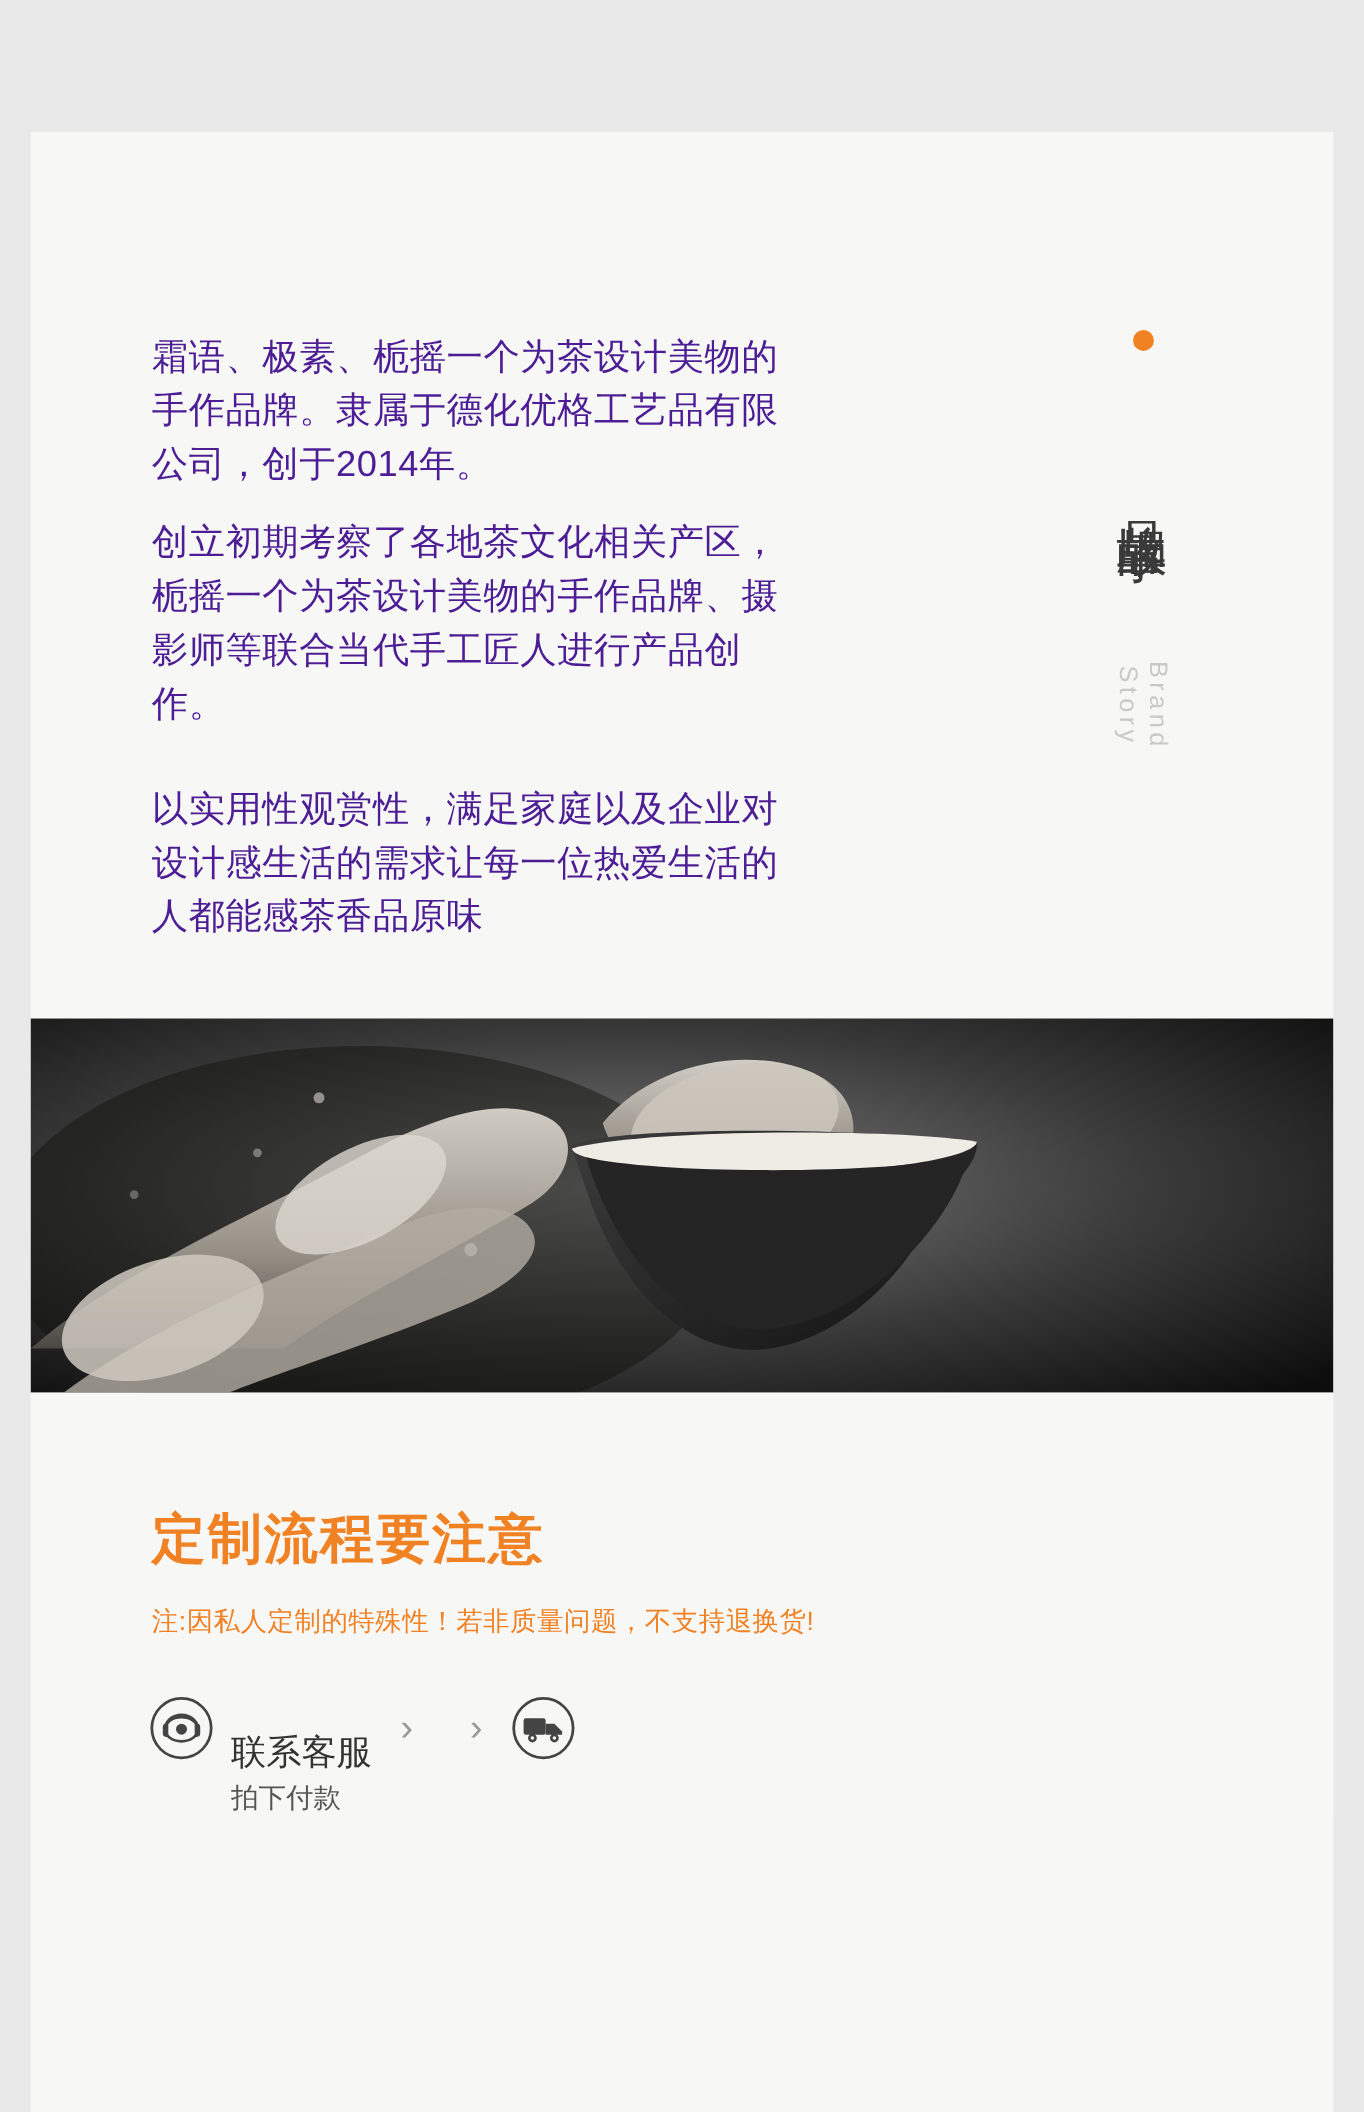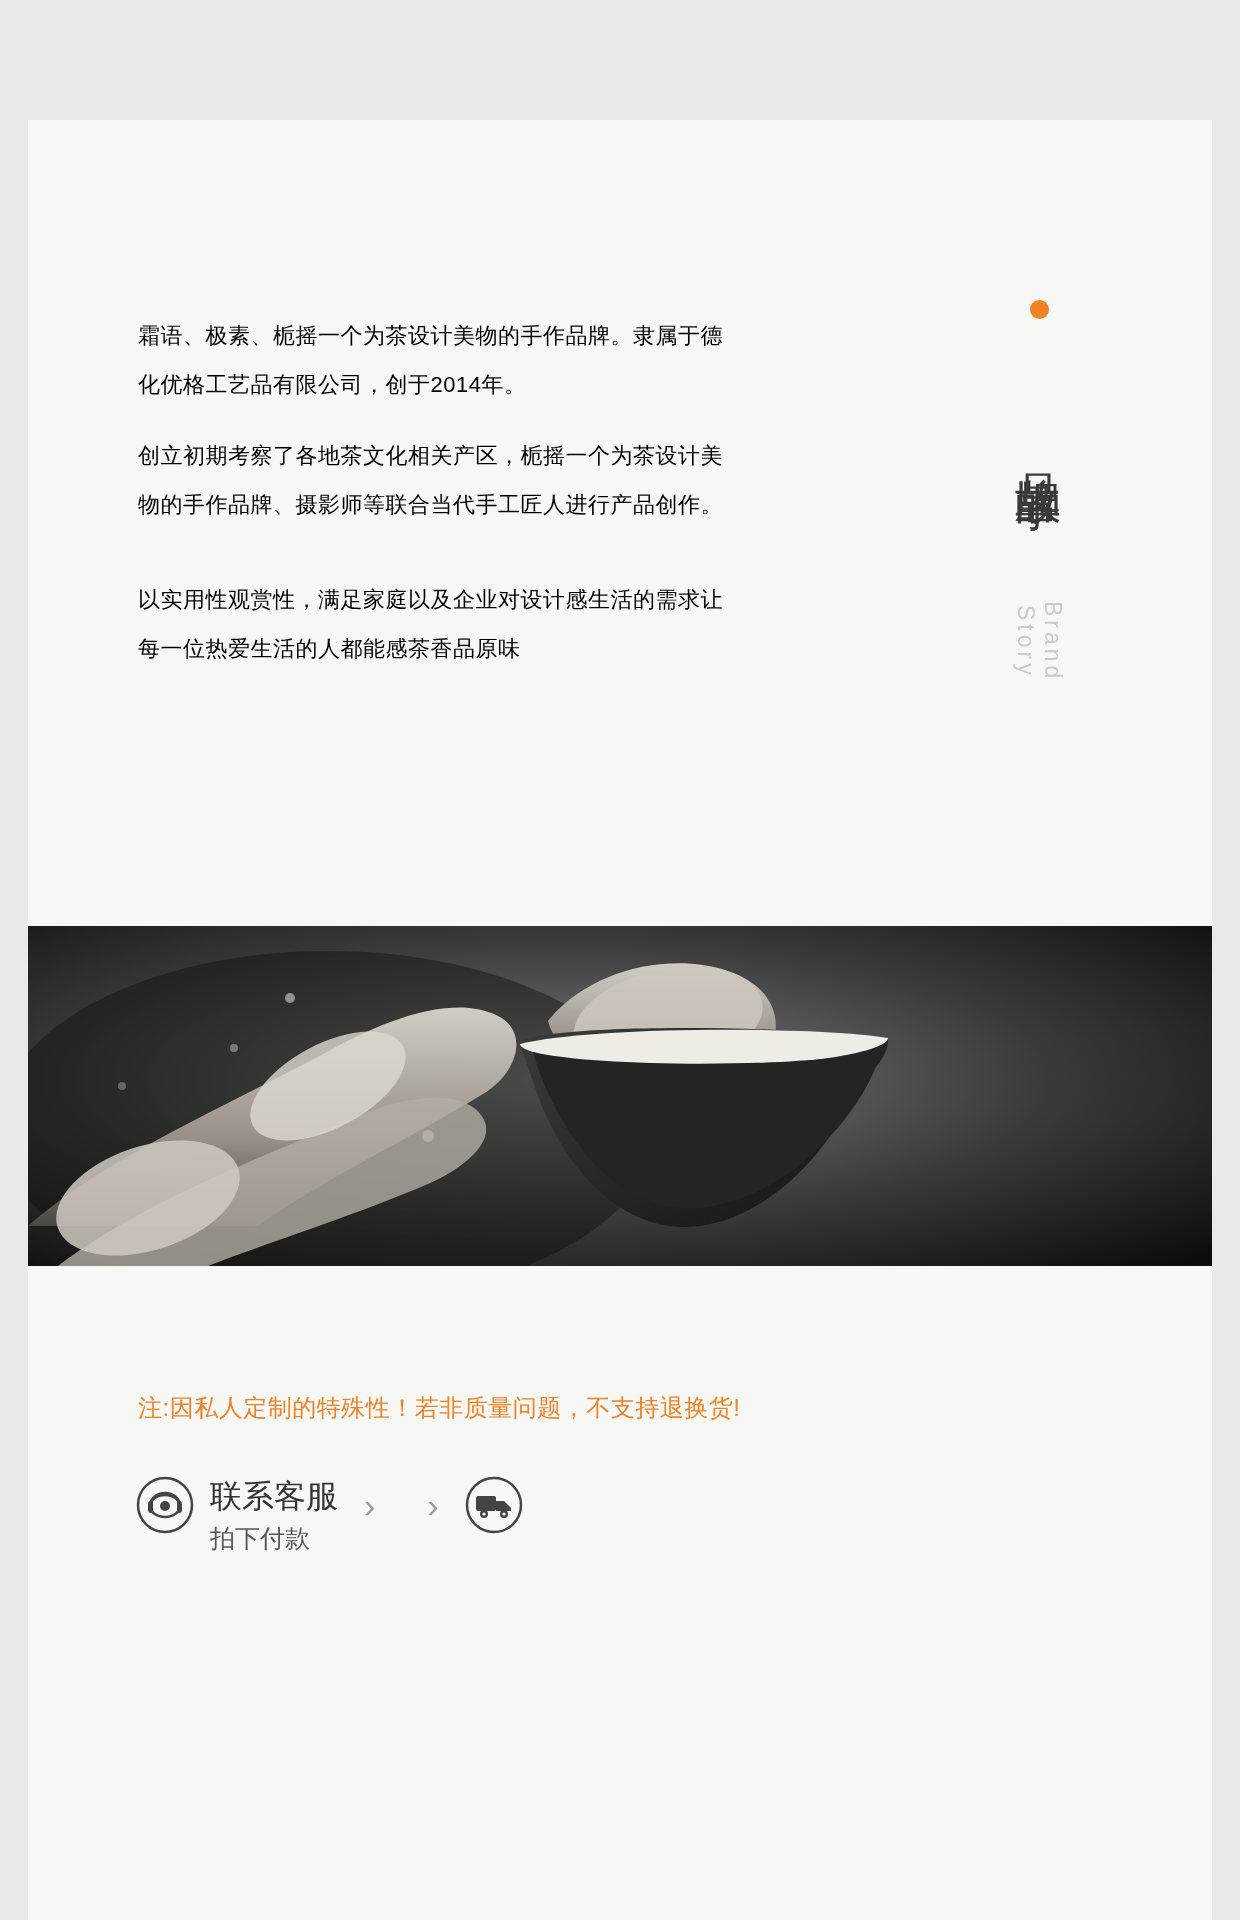--- a/index.html
+++ b/index.html
@@ -25,24 +25,24 @@
   }
 
   
   .story {
     position: relative;
     height: 800px;
   }
   .story-text {
     position: absolute;
     left: 110px;
-    top: 191px;
+    top: 179px;
     width: 585px;
-    color: #000000;
-    font-size: 22px;
+    color: #4c1d95;
+    font-size: 33px;
     line-height: 49px;
     letter-spacing: 0.5px;
   }
   .story-text p {
     margin: 0 0 22px 0;
   }
   .story-text p.gap {
     margin-top: 46px;
   }
 
@@ -127,20 +127,21 @@
   }
   .step-icon {
     width: 58px;
     height: 58px;
     flex: 0 0 58px;
   }
   .step-txt .step-title {
     font-size: 32px;
     color: #333333;
     line-height: 40px;
+    margin-top: 31px;
   }
   .step-txt .step-sub {
     font-size: 25px;
     color: #555555;
     line-height: 36px;
     margin-top: 4px;
   }
   .chev {
     margin: 12px 26px 0 26px;
     color: #9a9a9a;
@@ -202,20 +203,21 @@
         <path d="M505 126 C570 142 790 142 852 124 C846 170 770 272 672 282 C580 290 524 192 505 126 Z" fill="#242424"></path>
 
         <circle cx="262" cy="72" r="5" fill="#d9d4cb" opacity="0.6"></circle>
         <circle cx="206" cy="122" r="4" fill="#d9d4cb" opacity="0.45"></circle>
         <circle cx="400" cy="210" r="6" fill="#e4dfd6" opacity="0.35"></circle>
         <circle cx="94" cy="160" r="4" fill="#c6c0b6" opacity="0.4"></circle>
       </svg>
     </div>
 
     <section class="process">
+      <div class="process-title">定制流程要注意</div>
       <div class="process-note">注:因私人定制的特殊性！若非质量问题，不支持退换货!</div>
 
       <div class="steps">
 
         <div class="step">
           <span class="step-icon">
             <svg width="58" height="58" viewBox="0 0 58 58">
               <circle cx="29" cy="29" r="27" fill="none" stroke="#444" stroke-width="2.5"></circle>
               <ellipse cx="29" cy="30" rx="15" ry="11" fill="none" stroke="#444" stroke-width="2.5"></ellipse>
               <path d="M14 30 a15 13 0 0 1 30 0" fill="none" stroke="#444" stroke-width="2.5"></path>

